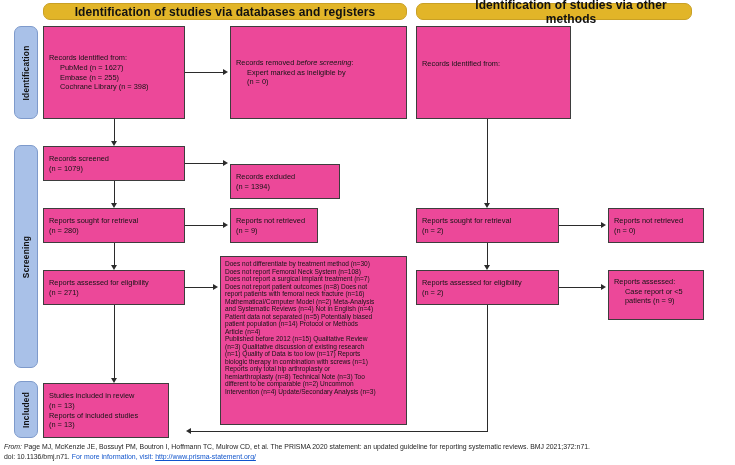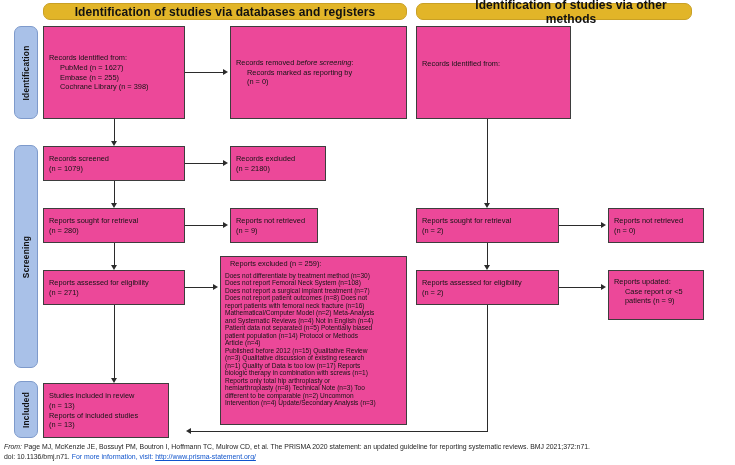--- a/index.html
+++ b/index.html
@@ -156,38 +156,38 @@
 
   <div class="box" style="left:43px; top:26px; width:142px; height:93px;">
     <span class="ln">Records identified from:</span>
     <span class="ind">PubMed (n = 1627)</span>
     <span class="ind">Embase (n = 255)</span>
     <span class="ind">Cochrane Library (n = 398)</span>
   </div>
 
   <div class="box" style="left:230px; top:26px; width:177px; height:93px;">
     <span class="ln"><span>Records removed </span><em>before screening</em><span>:</span></span>
-    <span class="ind">Records marked as reporting by</span>
+    <span class="ind">Expert marked as ineligible by</span>
     <span class="ind">(n = 0)</span>
   </div>
 
   <div class="ln-h" style="left:185px; top:72px; width:39px;"></div>
   <div class="arrow-r" style="left:223px; top:69px;"></div>
 
   <div class="ln-v" style="left:114px; top:119px; height:25px;"></div>
   <div class="arrow-d" style="left:110.5px; top:141px;"></div>
 
   <div class="box" style="left:43px; top:146px; width:142px; height:35px;">
     <span class="ln">Records screened</span>
     <span class="ln">(n = 1079)</span>
   </div>
 
-  <div class="box" style="left:230px; top:146px; width:96px; height:35px;">
+  <div class="box" style="left:230px; top:164px; width:110px; height:35px;">
     <span class="ln">Records excluded</span>
-    <span class="ln">(n = 2180)</span>
+    <span class="ln">(n = 1394)</span>
   </div>
 
   <div class="ln-h" style="left:185px; top:163px; width:39px;"></div>
   <div class="arrow-r" style="left:223px; top:160px;"></div>
   <div class="ln-v" style="left:114px; top:181px; height:25px;"></div>
   <div class="arrow-d" style="left:110.5px; top:203px;"></div>
 
   <div class="box" style="left:43px; top:208px; width:142px; height:35px;">
     <span class="ln">Reports sought for retrieval</span>
     <span class="ln">(n = 280)</span>
@@ -202,21 +202,20 @@
   <div class="arrow-r" style="left:223px; top:222px;"></div>
   <div class="ln-v" style="left:114px; top:243px; height:25px;"></div>
   <div class="arrow-d" style="left:110.5px; top:265px;"></div>
 
   <div class="box" style="left:43px; top:270px; width:142px; height:35px;">
     <span class="ln">Reports assessed for eligibility</span>
     <span class="ln">(n = 271)</span>
   </div>
 
   <div class="box dense" style="left:220px; top:256px; width:187px; height:169px;">
-    <span class="hd">Reports excluded (n = 259):</span>
     <span class="ln">Does not differentiate by treatment method (n=30)</span>
     <span class="ln">Does not report Femoral Neck System (n=108)</span>
     <span class="ln">Does not report a surgical implant treatment (n=7)</span>
     <span class="ln">Does not report patient outcomes (n=8) Does not</span>
     <span class="ln">report patients with femoral neck fracture (n=16)</span>
     <span class="ln">Mathematical/Computer Model (n=2) Meta-Analysis</span>
     <span class="ln">and Systematic Reviews (n=4) Not in English (n=4)</span>
     <span class="ln">Patient data not separated (n=5) Potentially biased</span>
     <span class="ln">patient population (n=14) Protocol or Methods</span>
     <span class="ln">Article (n=4)</span>
@@ -263,21 +262,21 @@
   <div class="arrow-r" style="left:601px; top:222px;"></div>
   <div class="ln-v" style="left:487px; top:243px; height:25px;"></div>
   <div class="arrow-d" style="left:483.5px; top:265px;"></div>
 
   <div class="box" style="left:416px; top:270px; width:143px; height:35px;">
     <span class="ln">Reports assessed for eligibility</span>
     <span class="ln">(n = 2)</span>
   </div>
 
   <div class="box vtop" style="left:608px; top:270px; width:96px; height:50px; padding-top:6px;">
-    <span class="ln">Reports updated:</span>
+    <span class="ln">Reports assessed:</span>
     <span class="ind">Case report or &lt;5</span>
     <span class="ind">patients (n = 9)</span>
   </div>
 
   <div class="ln-h" style="left:559px; top:287px; width:43px;"></div>
   <div class="arrow-r" style="left:601px; top:284px;"></div>
 
   <div class="ln-v" style="left:487px; top:305px; height:126px;"></div>
   <div class="ln-h" style="left:191px; top:431px; width:297px;"></div>
   <div class="arrow-l" style="left:186px; top:428px;"></div>

